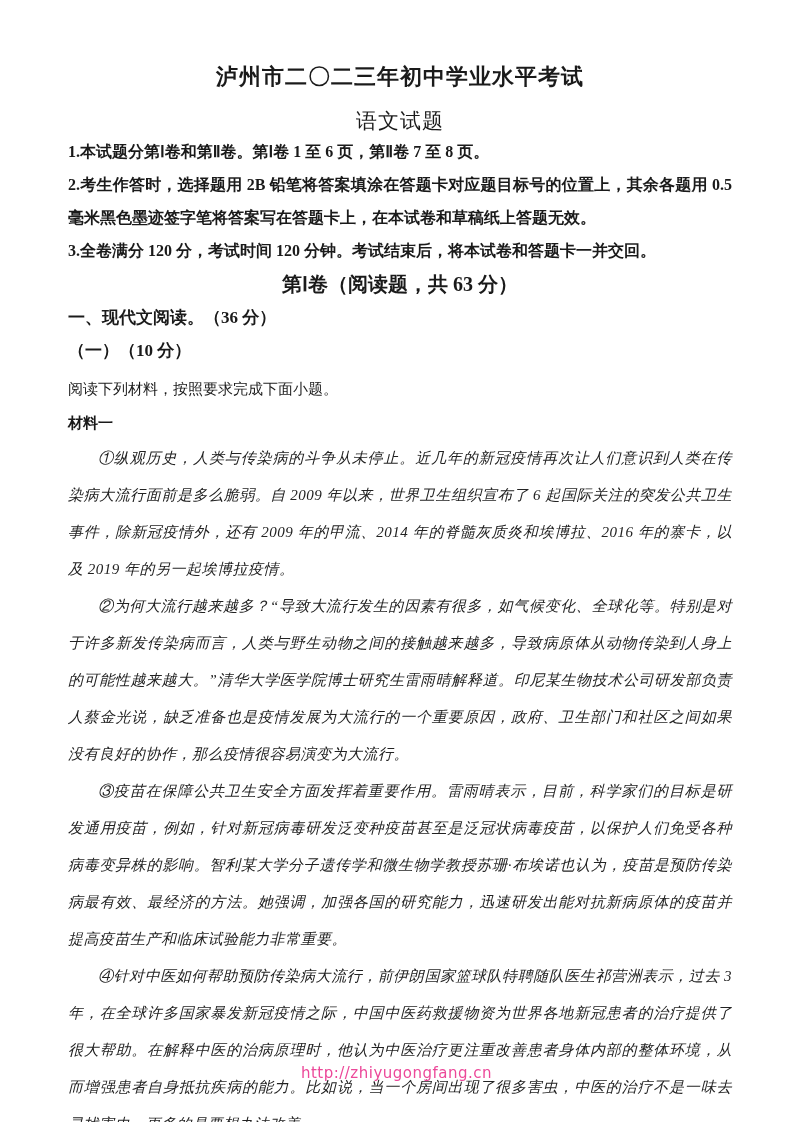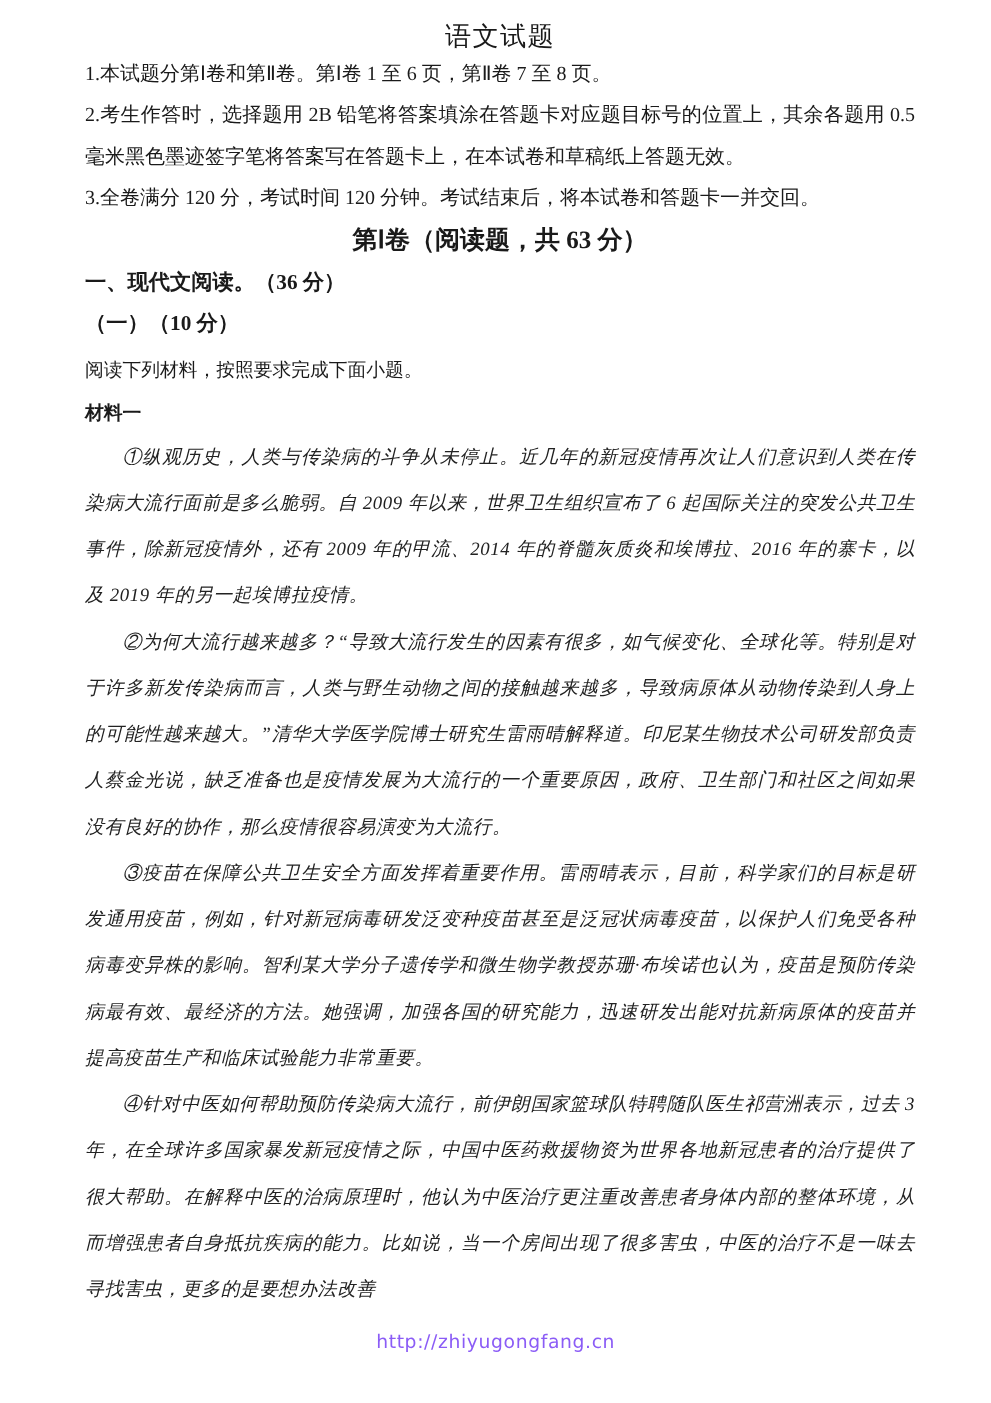--- a/index.html
+++ b/index.html
@@ -37,21 +37,21 @@
   .notice-heading {
     margin: 13px 0 0 0;
     font-size: 16px;
     line-height: 33px;
     font-weight: 700;
   }
   .notice-item {
     margin: 0;
     font-size: 16px;
     line-height: 33px;
-    font-weight: 400;
+    font-weight: 700;
     text-align: justify;
     text-align-last: left;
   }
   .volume-heading {
     margin: 1px 0 0 0;
     text-align: center;
     font-size: 20px;
     line-height: 33px;
     font-weight: 700;
   }
@@ -95,30 +95,31 @@
   }
   .footer-watermark {
     position: absolute;
     left: 0;
     right: 0;
     top: 1063px;
     text-align: center;
     font-family: "DejaVu Sans", sans-serif;
     font-size: 15px;
     line-height: 20px;
-    color: #8b5cf6;
+    color: #ec4899;
     letter-spacing: 0.5px;
   }
 </style>
 </head>
 <body>
 
 <div class="page">
   <div class="content">
 
+    <h1 class="doc-title">泸州市二〇二三年初中学业水平考试</h1>
 
     <h2 class="doc-subtitle">语文试题</h2>
 
     <div>
       <p class="notice-item">1.本试题分第Ⅰ卷和第Ⅱ卷。第Ⅰ卷 1 至 6 页，第Ⅱ卷 7 至 8 页。</p>
       <p class="notice-item">2.考生作答时，选择题用 2B 铅笔将答案填涂在答题卡对应题目标号的位置上，其余各题用 0.5 毫米黑色墨迹签字笔将答案写在答题卡上，在本试卷和草稿纸上答题无效。</p>
       <p class="notice-item">3.全卷满分 120 分，考试时间 120 分钟。考试结束后，将本试卷和答题卡一并交回。</p>
     </div>
 
     <p class="volume-heading">第Ⅰ卷（阅读题，共 63 分）</p>

